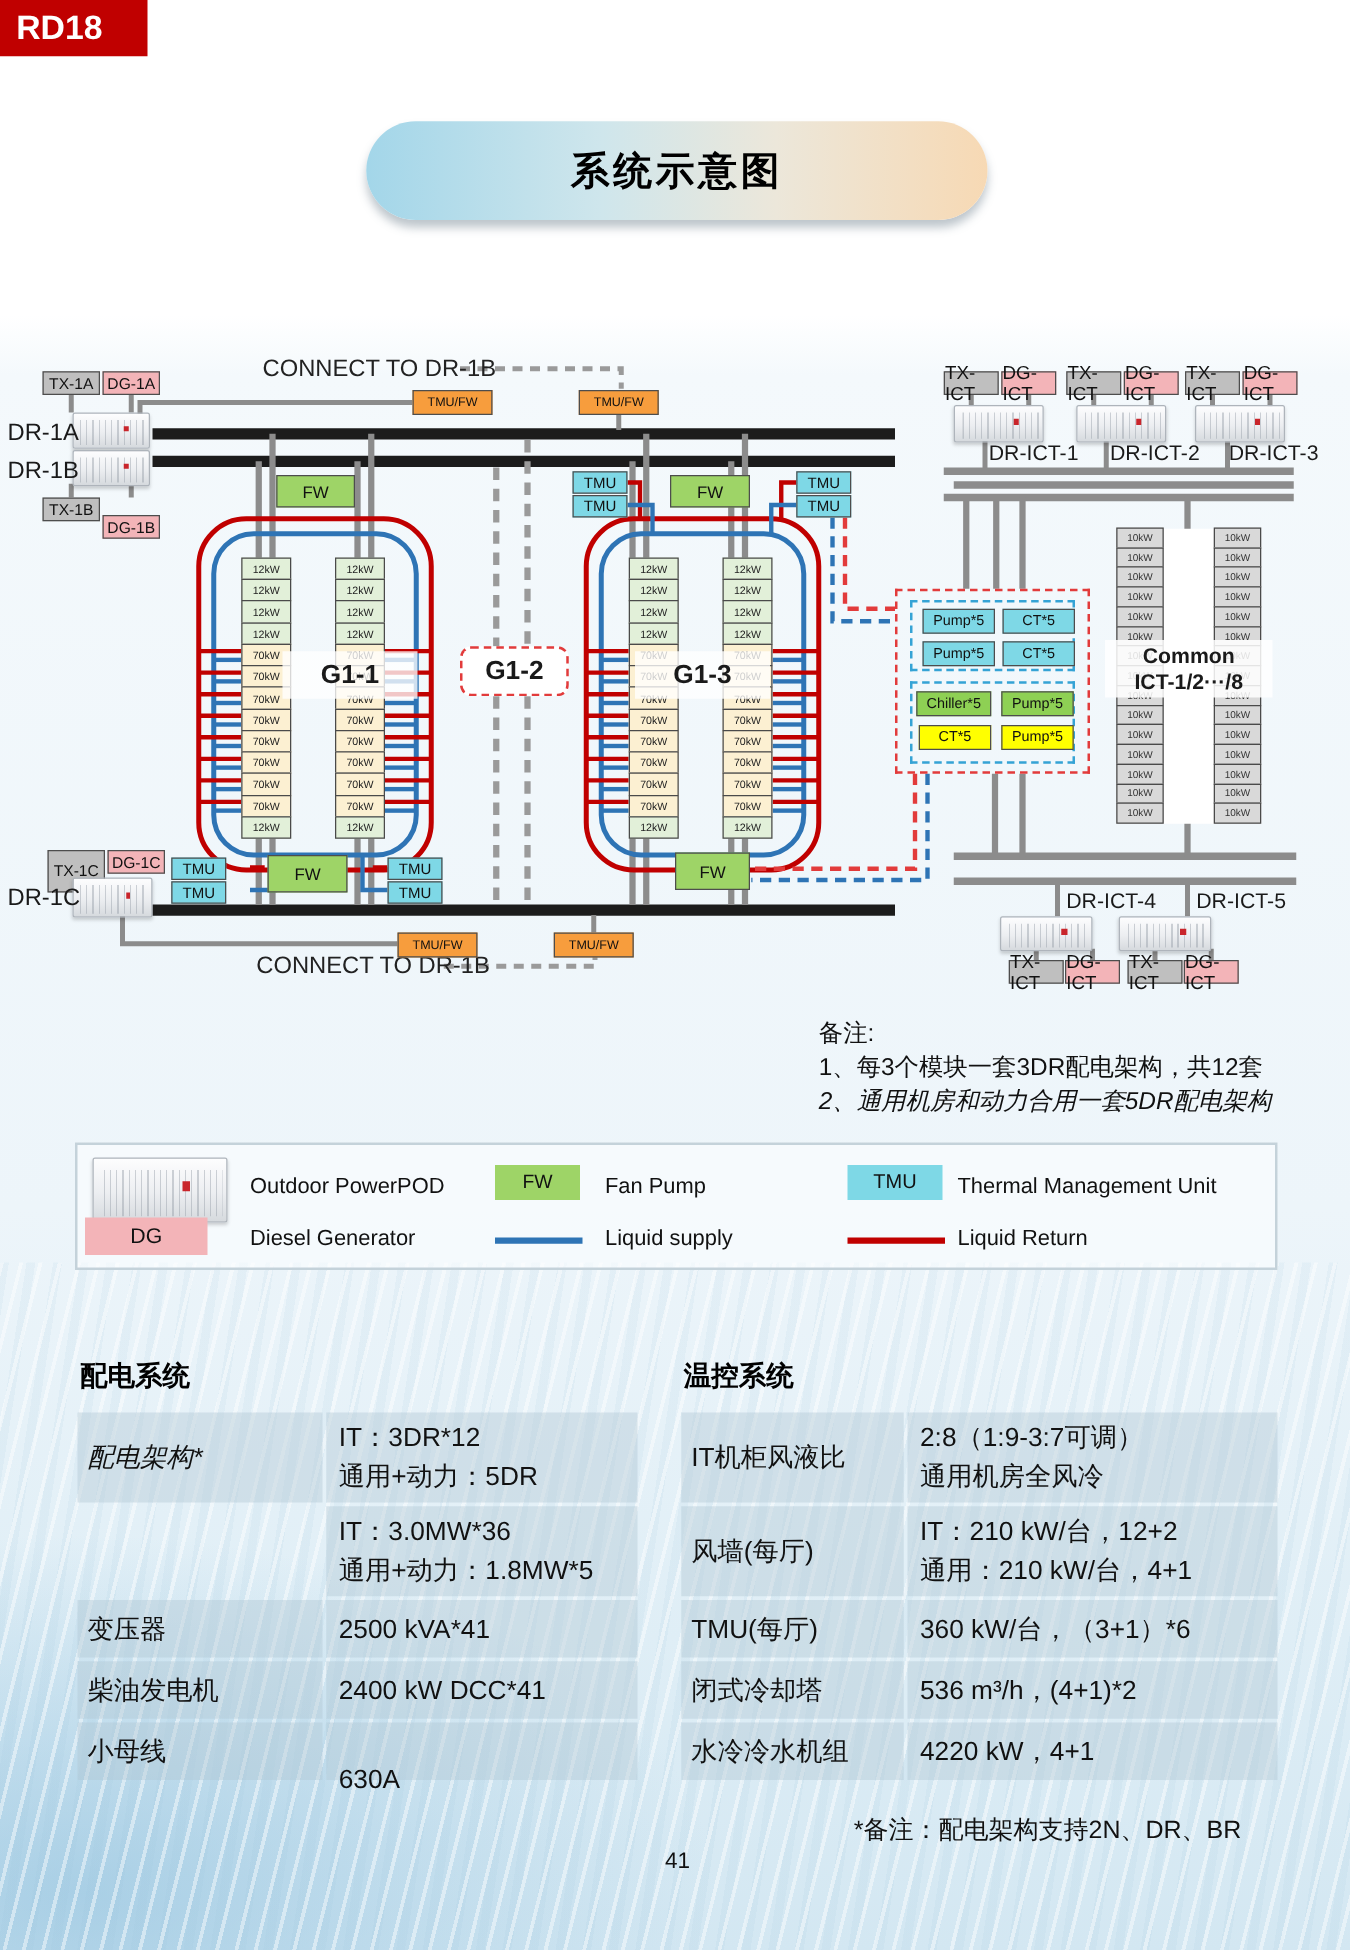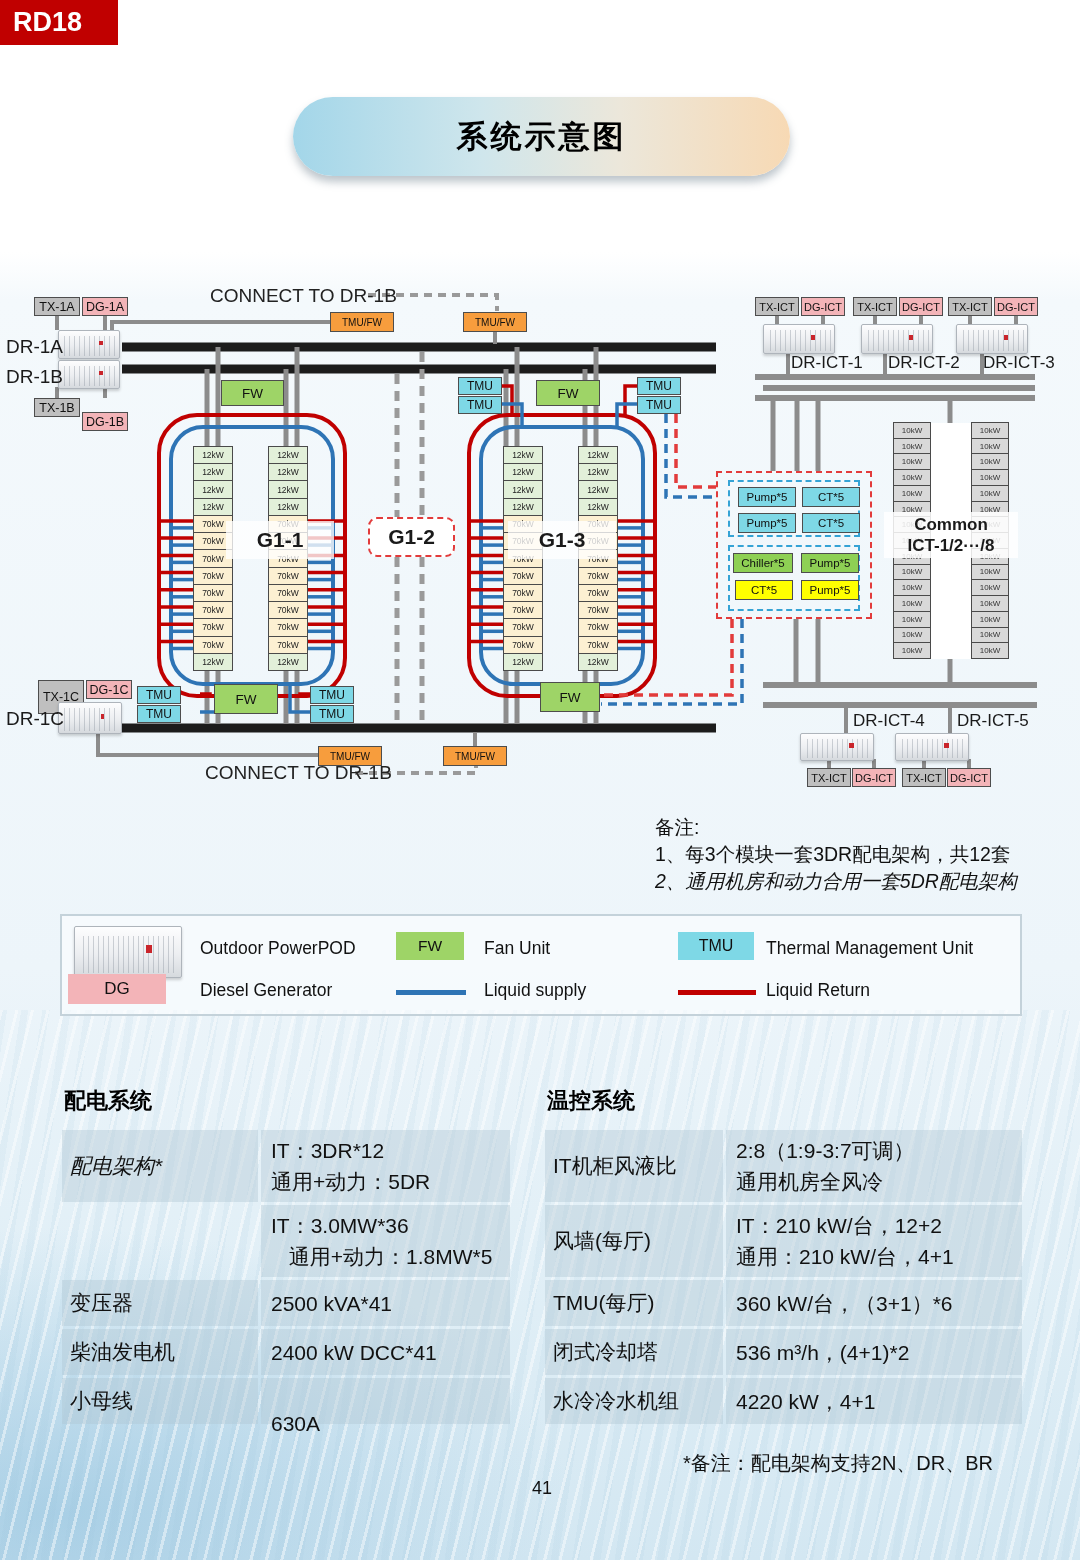--- a/index.html
+++ b/index.html
@@ -36,21 +36,21 @@
   .rdash{stroke:#e23b3b;stroke-width:3.5;fill:none;stroke-dasharray:9 6;}
   .bdash{stroke:#2e74b5;stroke-width:3.5;fill:none;stroke-dasharray:9 6;}
   
   .lbl-box{display:flex;align-items:center;justify-content:center;border:1.5px solid #4d4d4d;
     font-size:12.5px;color:#111;box-sizing:border-box;background:#ddd;}
   .gray{background:#bfbfbf;}
   .pink{background:#f3b4b8;}
   .orange{background:#f79d3d;font-size:10px;}
   .cyanb{background:#7ed8e6;font-size:12px;}
   .fwbox{background:#9ed467;font-size:13.5px;}
-  .sm{font-size:11px;}
+  .sm{font-size:15px;}
   .greenb{background:#8ed054;font-size:11.5px;}
   .yellowb{background:#ffff00;font-size:11.5px;}
   .cyansm{background:#7ed8e6;font-size:11.5px;}
   .dash-red{border:2px dashed #e23b3b;box-sizing:border-box;}
   .dash-blue{border:2px dashed #35a3d5;box-sizing:border-box;}
   .drlabel{font-size:19px;color:#1a1a1a;white-space:nowrap;}
   .ictlab{font-size:17px;}
   .conn-text{position:absolute;font-size:19px;color:#222;white-space:nowrap;}
   .gmid{position:absolute;left:368px;top:517px;width:87px;height:40px;background:#fff;
     border:2px dashed #e23b3b;border-radius:9px;display:flex;align-items:center;justify-content:center;
@@ -416,41 +416,41 @@
       <div class="abs lbl-box greenb" style="left: 733px; top: 553px; width: 60px; height: 20px;">Chiller*5</div>
       <div class="abs lbl-box greenb" style="left: 801px; top: 553px; width: 58px; height: 20px;">Pump*5</div>
       <div class="abs lbl-box yellowb" style="left: 735px; top: 580px; width: 58px; height: 20px;">CT*5</div>
       <div class="abs lbl-box yellowb" style="left: 801px; top: 580px; width: 58px; height: 20px;">Pump*5</div>
     </div>
 
   <div class="legend">
     <div class="pod" style="left:12px;top:10px;width:106px;height:50px"></div>
     <div class="txt" style="left:138px;top:22px">Outdoor PowerPOD</div>
     <div class="keybox fwbox" style="left:334px;top:16px;width:68px;height:28px">FW</div>
-    <div class="txt" style="left:422px;top:22px">Fan Unit</div>
+    <div class="txt" style="left:422px;top:22px">Fan Pump</div>
     <div class="keybox cyanb" style="left:616px;top:16px;width:76px;height:28px;font-size:16px">TMU</div>
     <div class="txt" style="left:704px;top:22px">Thermal Management Unit</div>
     <div class="keybox pink" style="left:6px;top:58px;width:98px;height:30px;font-size:17px">DG</div>
     <div class="txt" style="left:138px;top:64px">Diesel Generator</div>
     <div class="lline" style="left:334px;top:74px;width:70px;background:#2e74b5"></div>
     <div class="txt" style="left:422px;top:64px">Liquid supply</div>
     <div class="lline" style="left:616px;top:74px;width:78px;background:#c00000"></div>
     <div class="txt" style="left:704px;top:64px">Liquid Return</div>
   </div>
 
   <div id="tables" style="position:absolute;left:0;top:0;width:1080px;height:1560px;pointer-events:none;">
       <div class="abs tbl-title" style="left: 64px; top: 1086px;">配电系统</div>
       <div class="abs tcell lab" style="left: 62px; top: 1130px; width: 196px; height: 72px; font-style: italic;">配电架构*</div>
       <div class="abs tcell val" style="left: 261px; top: 1130px; width: 249px; height: 72px;">
         <div class="abs vline" style="position: relative;">IT：3DR*12</div>
         <div class="abs vline" style="position: relative;">通用+动力：5DR</div>
       </div>
       <div class="abs tcell val" style="left: 261px; top: 1205px; width: 249px; height: 72px;">
         <div class="abs vline" style="position: relative;">IT：3.0MW*36</div>
-        <div class="abs vline" style="position: relative; text-align: center;">通用+动力：1.8MW*5</div>
+        <div class="abs vline" style="position: relative;">通用+动力：1.8MW*5</div>
       </div>
       <div class="abs tcell lab" style="left: 62px; top: 1280px; width: 196px; height: 46px;">变压器</div>
       <div class="abs tcell val" style="left: 261px; top: 1280px; width: 249px; height: 46px;">
         <div class="abs vline" style="position: relative;">2500 kVA*41</div>
       </div>
       <div class="abs tcell lab" style="left: 62px; top: 1329px; width: 196px; height: 46px;">柴油发电机</div>
       <div class="abs tcell val" style="left: 261px; top: 1329px; width: 249px; height: 46px;">
         <div class="abs vline" style="position: relative;">2400 kW DCC*41</div>
       </div>
       <div class="abs tcell lab" style="left: 62px; top: 1378px; width: 196px; height: 46px;">小母线</div>

